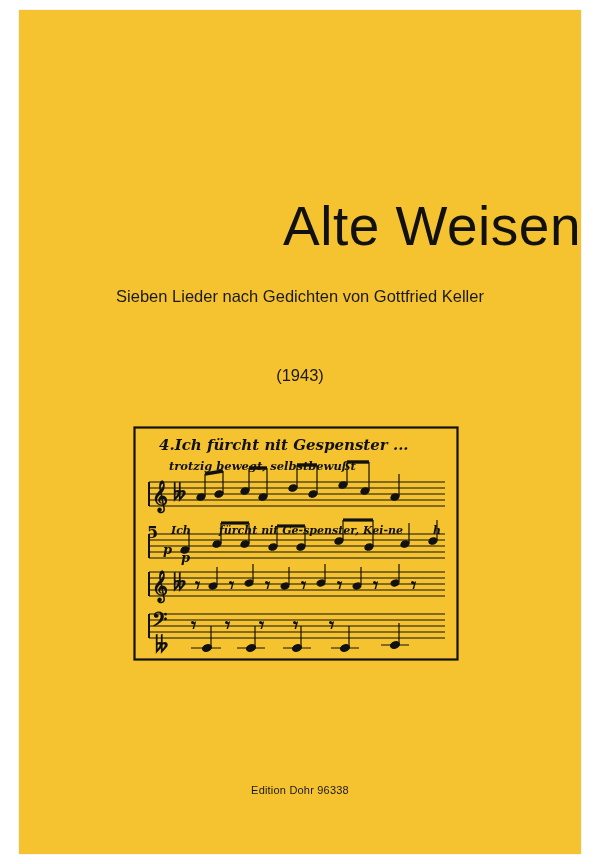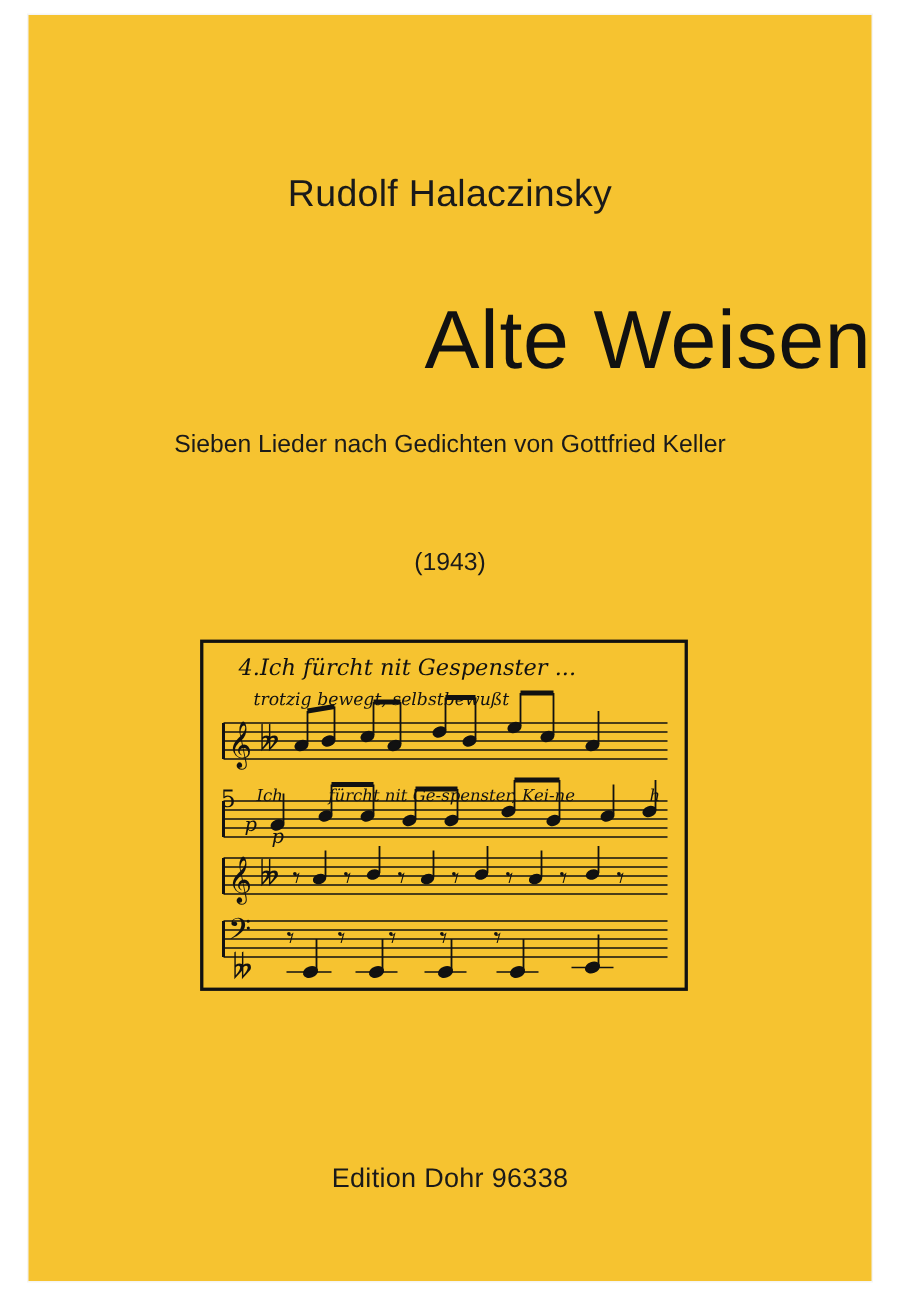--- a/index.html
+++ b/index.html
@@ -75,43 +75,43 @@
     text-align: center;
     font-size: 16.5px;
     color: #1a1a1a;
   }
   .music-box {
     position: absolute;
     left: 114px;
     top: 416px;
     width: 326px;
     height: 235px;
+    font-weight: bold;
   }
   .music-box svg {
     display: block;
   }
   .imprint {
     position: absolute;
     bottom: 58px;
     left: 0;
     width: 100%;
     text-align: center;
-    font-size: 18px;
+    font-size: 11px;
     color: #1a1a1a;
     letter-spacing: 0.2px;
     margin-top: 28px;
   }
 </style>
 </head>
 <body>
 
 <div class="page">
   <div class="cover-inner">
 
-    <div class="composer">Rudolf Halaczinsky</div>
 
     <div class="title">Alte Weisen</div>
 
     <div class="subtitle1">Sieben Lieder nach Gedichten von Gottfried Keller</div>
 
 
     <div class="year">(1943)</div>
 
     <div class="music-box">
       <svg width="326" height="235" viewBox="0 0 326 235" xmlns="http://www.w3.org/2000/svg">

